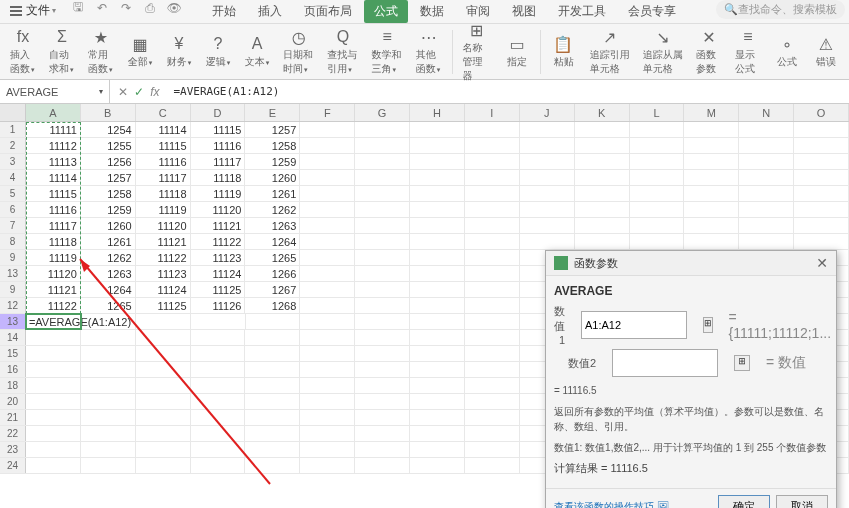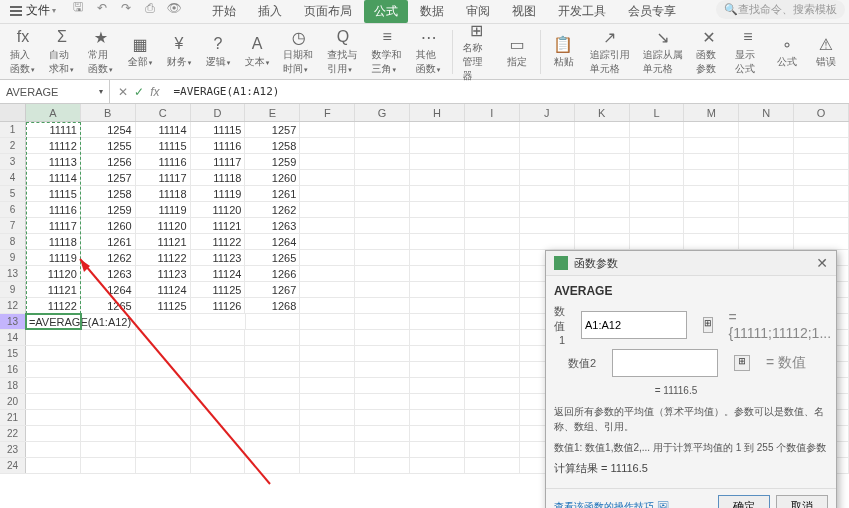--- a/index.html
+++ b/index.html
@@ -633,21 +633,21 @@
       <input value="A1:A12" style="">
       <span class="ref-btn">⊞</span>
       <span class="hint">= {11111;11112;1...</span>
     </div>
     <div class="dlg-row">
       <label>数值2</label>
       <input value="" style="">
       <span class="ref-btn">⊞</span>
       <span class="hint">= 数值</span>
     </div>
-    <div class="dlg-desc" style="text-align:center;padding-right:30px">
+    <div class="dlg-desc" style="text-align:left;padding-right:30px">
       <span>= 11116.5</span>
     </div>
     <div class="dlg-desc">返回所有参数的平均值（算术平均值）。参数可以是数值、名称、数组、引用。</div>
     <div class="dlg-desc indent">数值1: 数值1,数值2,... 用于计算平均值的 1 到 255 个数值参数</div>
     <div class="dlg-result">计算结果 = 11116.5</div>
   </div>
   <div class="dlg-foot">
     <span class="dlg-link">
       <span>查看该函数的操作技巧</span>
       <span>🖼</span>

